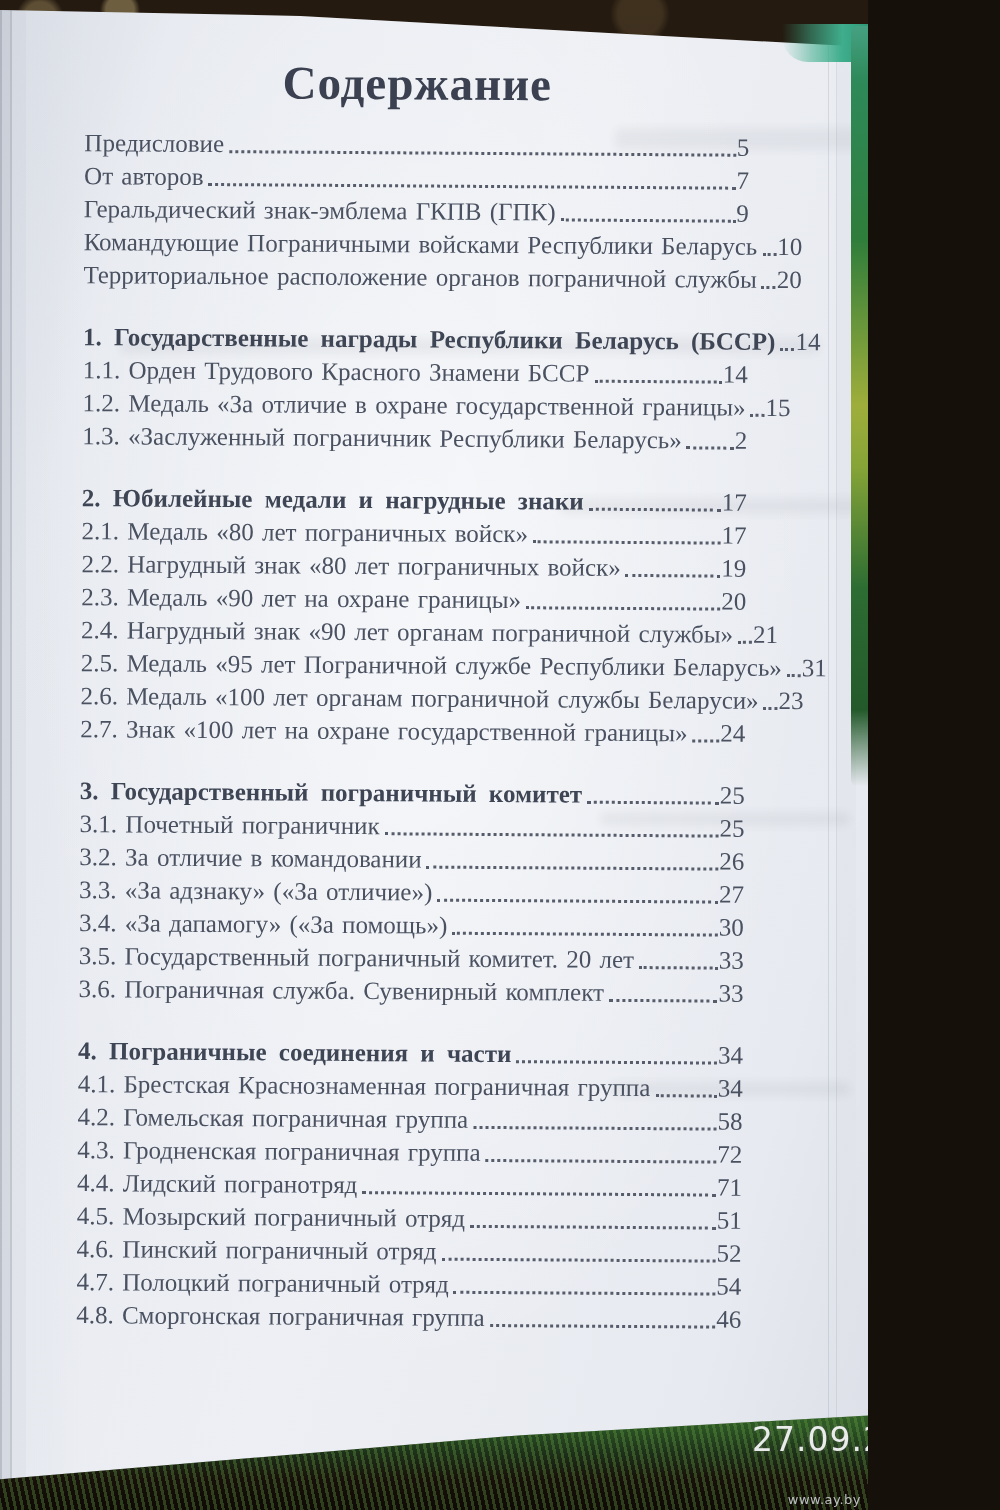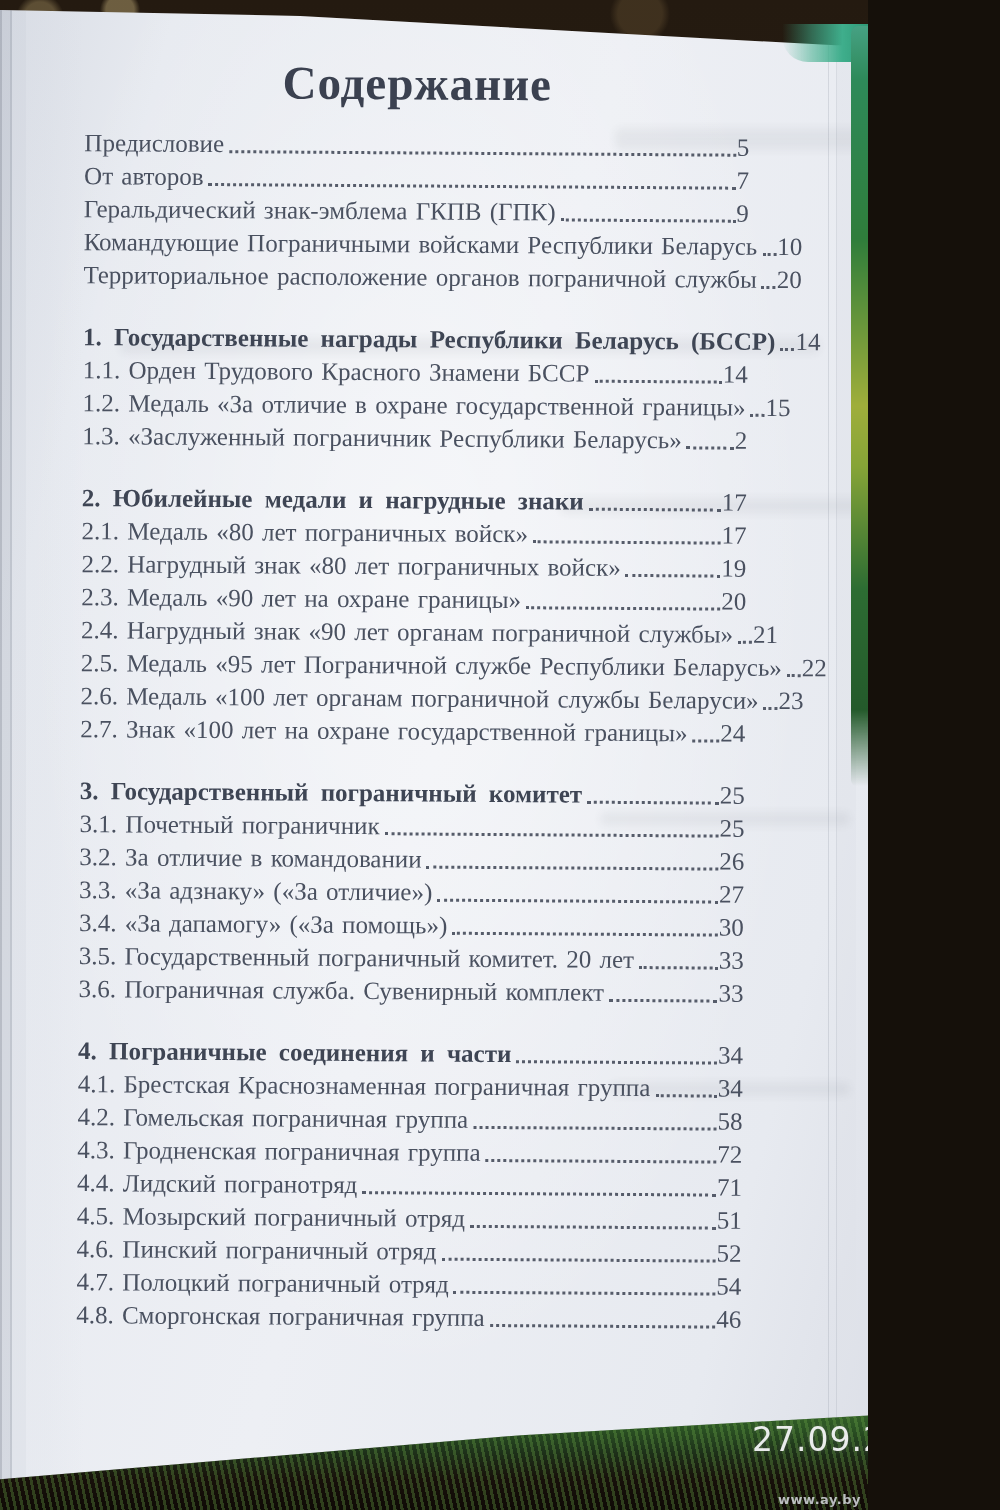--- a/index.html
+++ b/index.html
@@ -81,21 +81,21 @@
   
   .timestamp {
     position:absolute; left:752px; top:1420px; white-space:pre;
     font-family:"DejaVu Sans","Liberation Sans",sans-serif;
     font-size:33px; font-weight:500; letter-spacing:1px;
     color:rgba(248,248,250,.93); text-shadow:0 0 5px rgba(110,110,110,.5);
   }
   .watermark {
     position:absolute; right:7px; bottom:3px;
     font-family:"DejaVu Sans","Liberation Sans",sans-serif;
-    font-size:13px; color:rgba(214,217,222,.85); letter-spacing:.5px;font-weight:bold;
+    font-size:13px; color:rgba(214,217,222,.85); letter-spacing:.5px;
   }
 </style>
 </head>
 <body>
 
 <div class="photo">
 
   <div class="page">
     <div class="page-stack"></div>
     <div class="page-edge-right"></div>
@@ -180,21 +180,21 @@
               <span class="toc-page">20</span>
             </div>
             <div class="toc-row">
               <span class="toc-label">2.4. Нагрудный знак «90 лет органам пограничной службы»</span>
               <span class="leader"></span>
               <span class="toc-page">21</span>
             </div>
             <div class="toc-row">
               <span class="toc-label">2.5. Медаль «95 лет Пограничной службе Республики Беларусь»</span>
               <span class="leader"></span>
-              <span class="toc-page">22</span>
+              <span class="toc-page">31</span>
             </div>
             <div class="toc-row">
               <span class="toc-label">2.6. Медаль «100 лет органам пограничной службы Беларуси»</span>
               <span class="leader"></span>
               <span class="toc-page">23</span>
             </div>
             <div class="toc-row">
               <span class="toc-label">2.7. Знак «100 лет на охране государственной границы»</span>
               <span class="leader"></span>
               <span class="toc-page">24</span>

